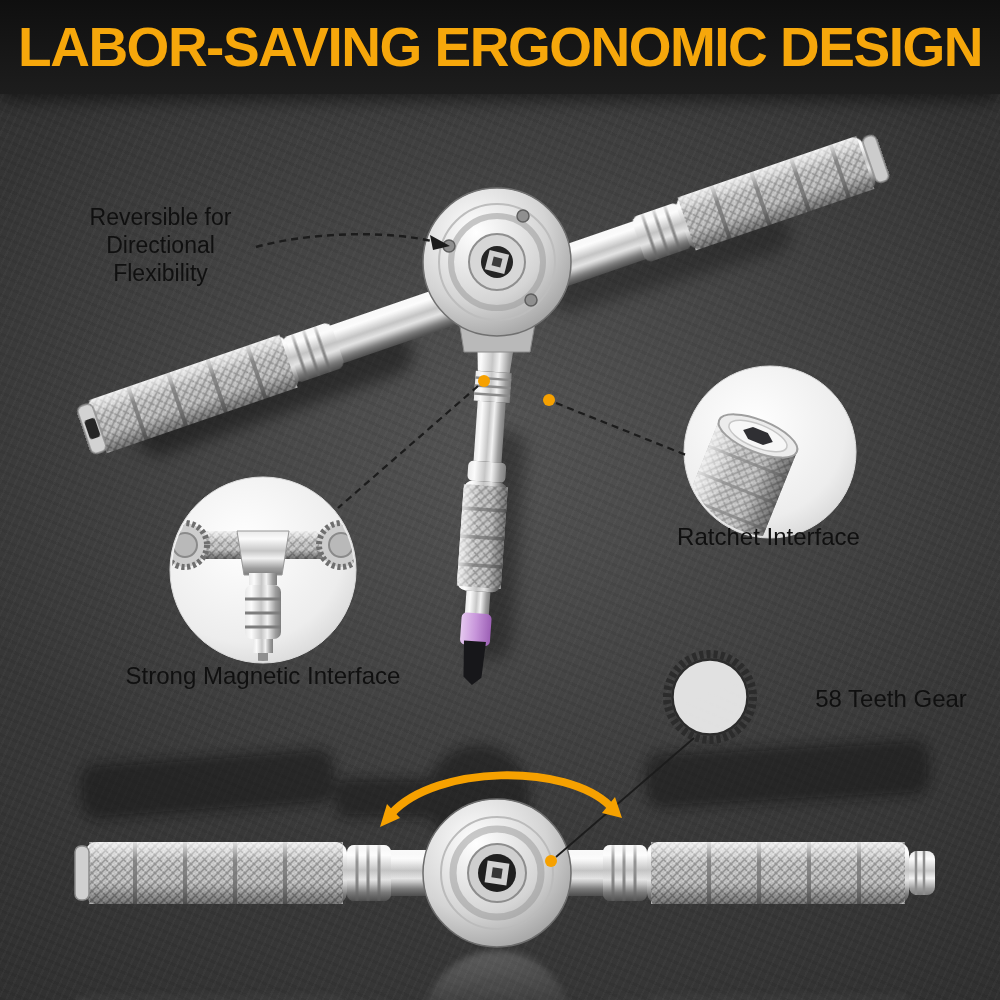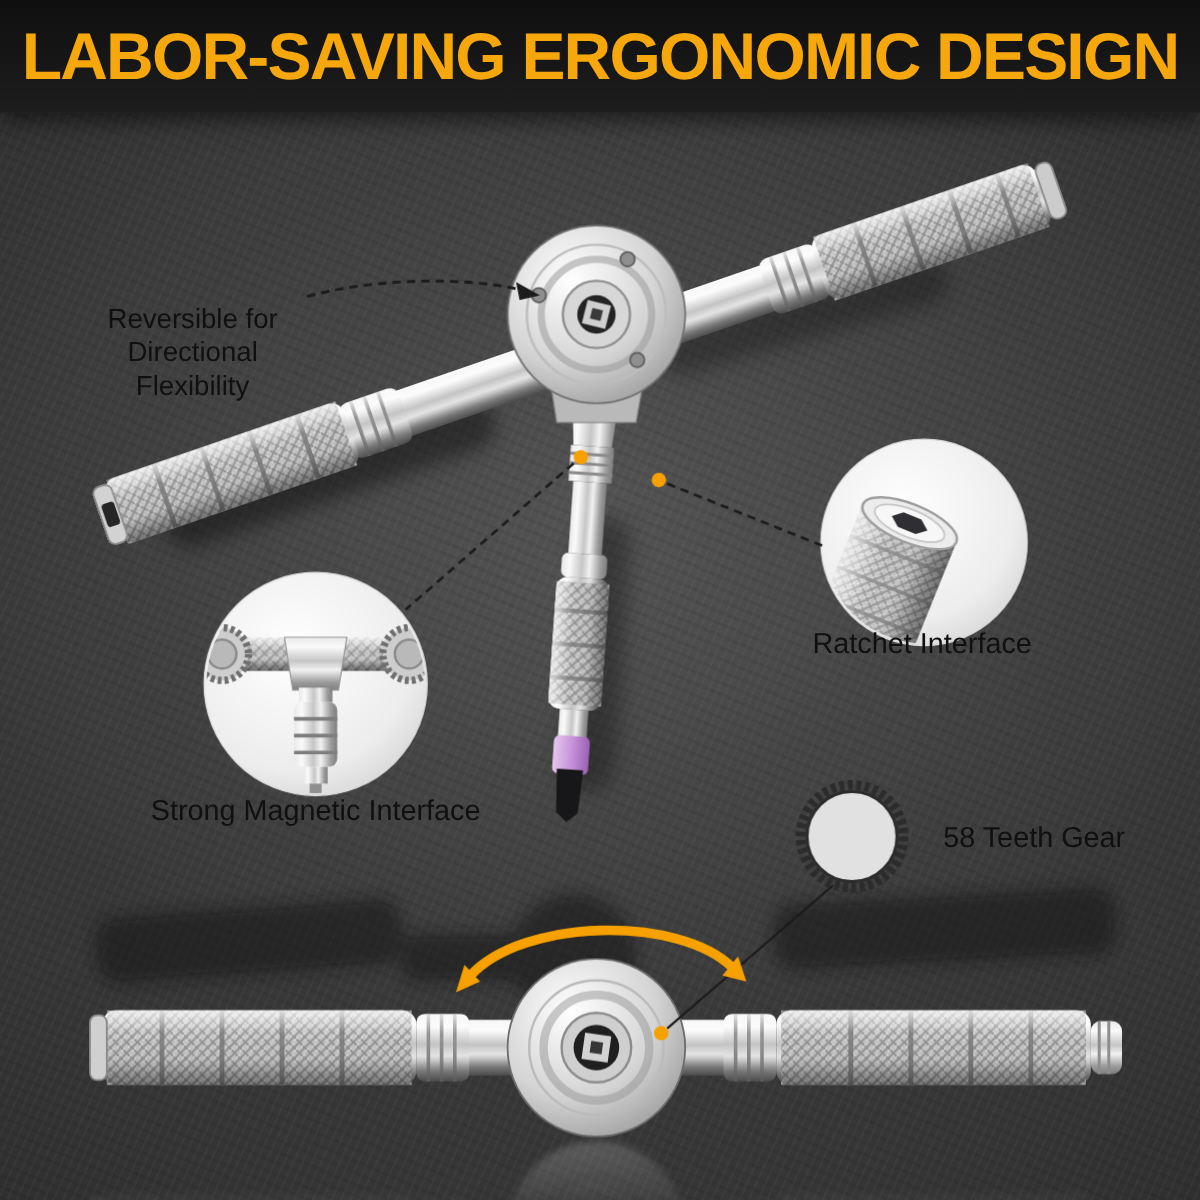--- a/index.html
+++ b/index.html
@@ -26,24 +26,24 @@
   }
   .banner h1 {
     margin:16px; font-weight:800; font-size:55px; letter-spacing:-1.5px;
     color:var(--accent,#f6a80b); white-space:nowrap;
   }
   svg.art { position:absolute; left:0; top:0; z-index:2; }
   .label {
     position:absolute; z-index:4; color:var(--label_text,#101010);
     font-size:24px; line-height:1.22;
   }
-  .lbl-reversible { left:58px;  top:203px; width:205px; text-align:center; white-space:pre-line; font-size:23px;margin-top:48px; }
+  .lbl-reversible { left:58px;  top:203px; width:205px; text-align:center; white-space:pre-line; font-size:23px; }
   .lbl-ratchet    { left:656px; top:522px; width:225px; text-align:center; }
   .lbl-magnetic   { left:88px;  top:661px; width:350px; text-align:center; }
-  .lbl-gear       { left:786px; top:684px; width:210px; text-align:left; }
+  .lbl-gear       { left:786px; top:684px; width:210px; text-align:center; }
   .lbl-angle      {
     left:303px; top:726px; width:124px; text-align:center;
     font-size:42px; font-weight:bold; color:var(--accent,#f6a100);
     text-shadow:0 2px 4px rgba(0,0,0,0.55);
   }
 </style>
 </head>
 <body>
 
 <div class="stage">

